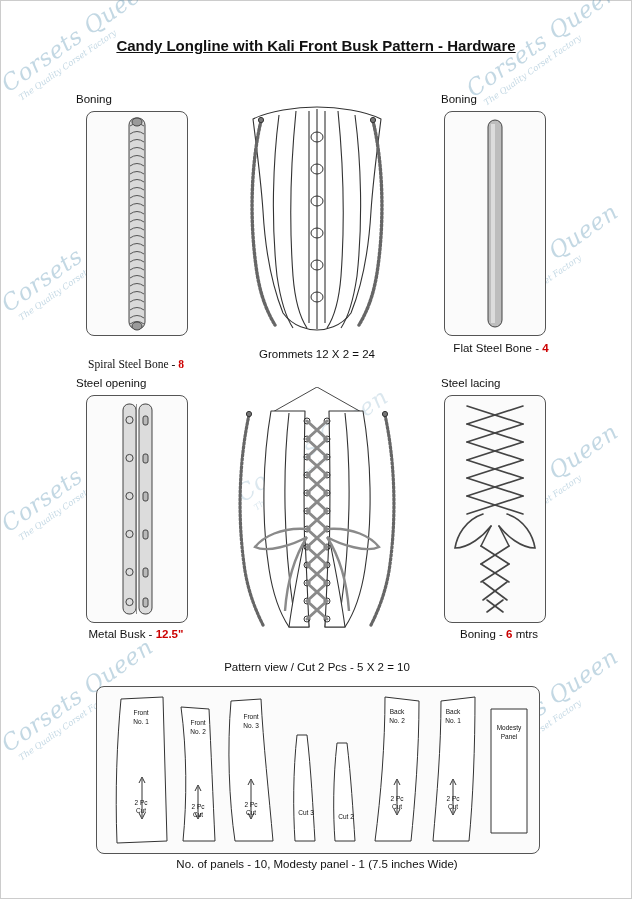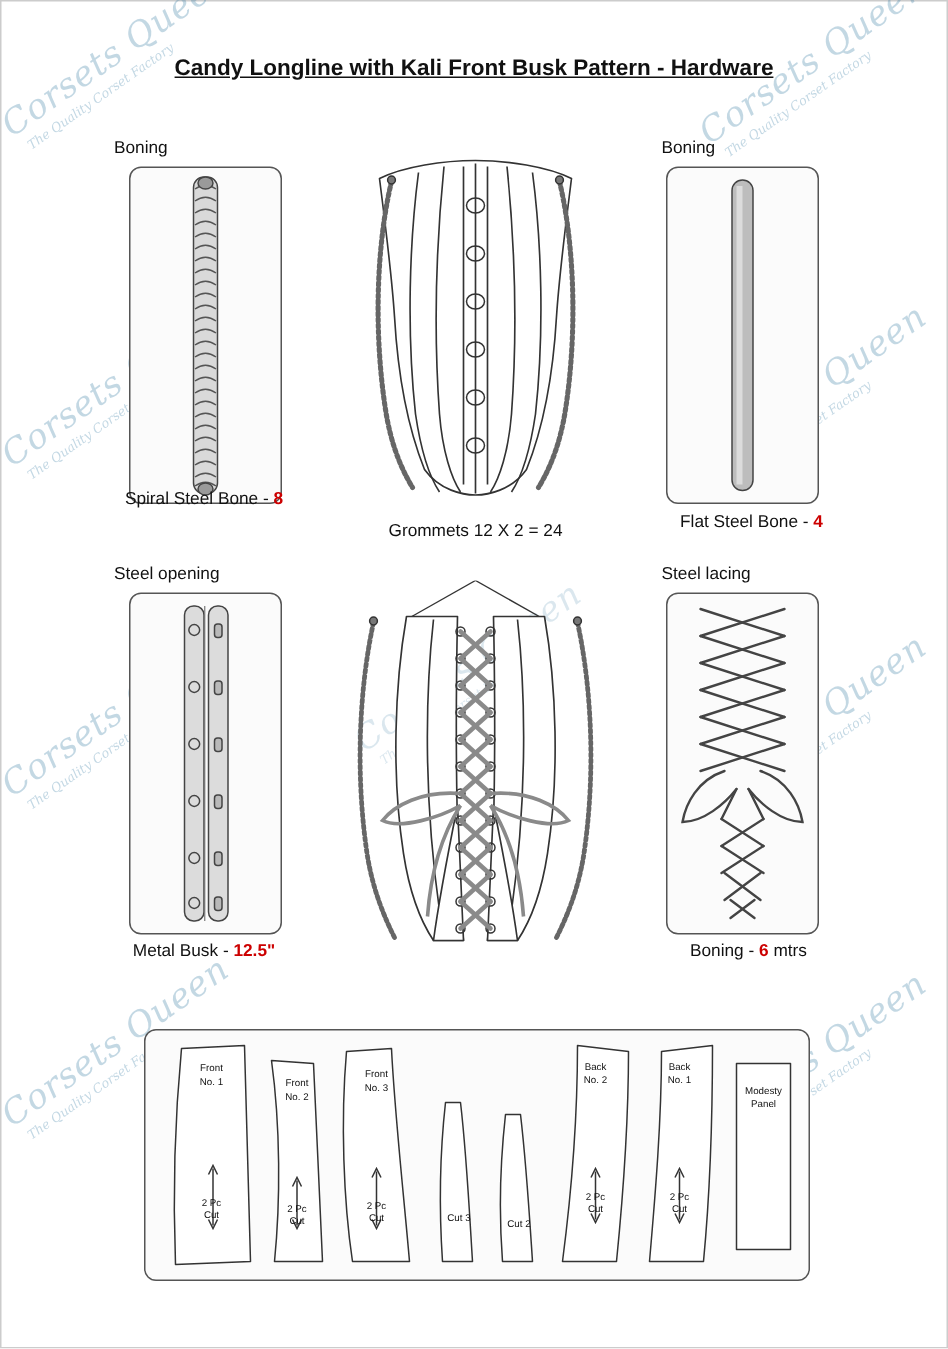--- a/index.html
+++ b/index.html
@@ -159,21 +159,21 @@
         <path d="M43 182 q7 -5 14 0"></path>
           <path d="M43 190 q7 -5 14 0"></path>
           <path d="M43 198 q7 -5 14 0"></path>
         <path d="M43 206 q7 -5 14 0"></path>
           <path d="M43 212 q7 -5 14 0"></path>
       </g>
       <ellipse cx="50" cy="10" rx="5" ry="4" fill="#9a9a9a" stroke="#444" stroke-width="1"></ellipse>
       <ellipse cx="50" cy="214" rx="5" ry="4" fill="#9a9a9a" stroke="#444" stroke-width="1"></ellipse>
     </svg>
   </div>
-  <div class="cap" style="left:55px; top:326px; width:160px;">
+  <div class="cap" style="left:55px; top:357px; width:160px;font-family:Liberation Serif, serif;">
     <span>Spiral Steel Bone - </span><span class="num">8</span>
   </div>
 
   <div style="position:absolute; left:440px; top:92px; width:120px;">
     <div class="label-above">Boning</div>
   </div>
   <div class="box" style="left:443px; top:110px; width:102px; height:225px;">
     <svg width="100" height="223" viewBox="0 0 100 223">
       <rect x="43" y="8" width="14" height="207" rx="7" fill="#bdbdbd" stroke="#444" stroke-width="1"></rect>
       <rect x="46" y="12" width="4" height="199" fill="#e4e4e4" opacity="0.8"></rect>
@@ -381,20 +381,23 @@
           <path d="M62 186 L38 204"></path>
         <path d="M42 204 L58 216"></path>
           <path d="M58 204 L42 216"></path>
       </g>
     </svg>
   </div>
   <div class="cap" style="left:418px; top:627px; width:160px;">
     <span>Boning  - </span><span class="num">6</span><span> mtrs</span>
   </div>
 
+  <div class="cap" style="left:166px; top:660px; width:300px;">
+    <span>Pattern view / Cut 2 Pcs - 5 X 2 = 10</span>
+  </div>
 
   <div class="box" style="left:95px; top:685px; width:444px; height:168px;"></div>
 
   <svg class="svg-abs" style="left:100px; top:690px;" width="434" height="158" viewBox="0 0 434 158">
     <g fill="#ffffff" stroke="#333" stroke-width="1" stroke-linejoin="round">
 
       <path d="M20 8 L62 6 L66 150 L16 152 C14 100 16 50 20 8 Z"></path>
 
       <path d="M80 16 C86 60 86 110 82 150 L114 150 C112 108 110 58 108 18 Z"></path>
 
@@ -502,14 +505,17 @@
     <span>Cut</span>
   </div>
 
   <div class="cap" style="left:488px; top:723px; width:40px; font-size:6.5px;">
     <span>Modesty</span>
   </div>
   <div class="cap" style="left:488px; top:732px; width:40px; font-size:6.5px;">
     <span>Panel</span>
   </div>
 
+  <div class="cap" style="left:116px; top:857px; width:400px;">
+    <span>No. of panels - 10, Modesty panel - 1 (7.5 inches Wide)</span>
+  </div>
 
 </div>
 
 </body></html>

